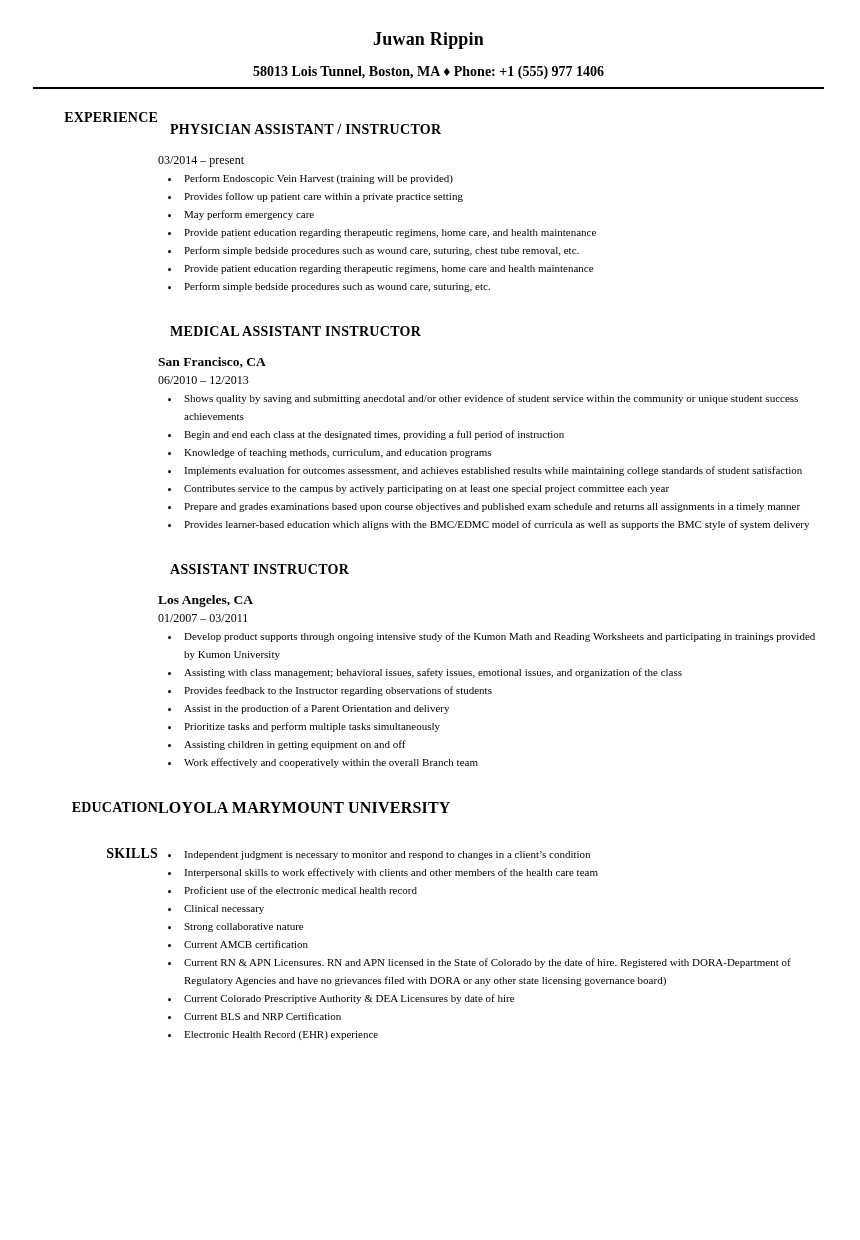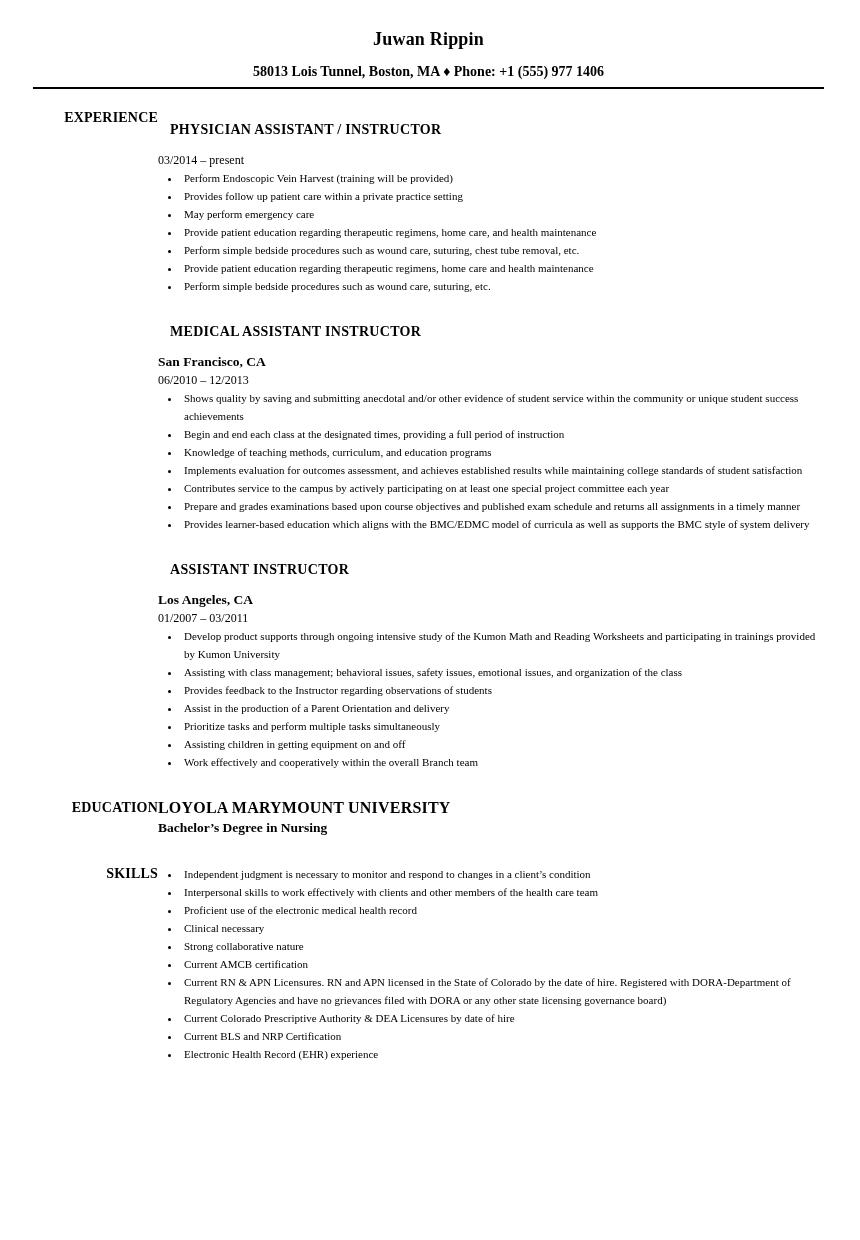--- a/index.html
+++ b/index.html
@@ -161,21 +161,20 @@
           </ul>
         </article>
 
       </div>
     </section>
 
     <section class="row">
       <div class="section-label">EDUCATION</div>
       <div class="section-content">
         <div class="school-name">LOYOLA MARYMOUNT UNIVERSITY</div>
-        <div class="degree">Bachelor’s Degree in Nursing</div>
       </div>
     </section>
 
     <section class="row row-skills">
       <div class="section-label">SKILLS</div>
       <div class="section-content">
         <ul class="bullet-list">
           <li>Independent judgment is necessary to monitor and respond to changes in a client’s condition</li>
           <li>Interpersonal skills to work effectively with clients and other members of the health care team</li>
           <li>Proficient use of the electronic medical health record</li>

